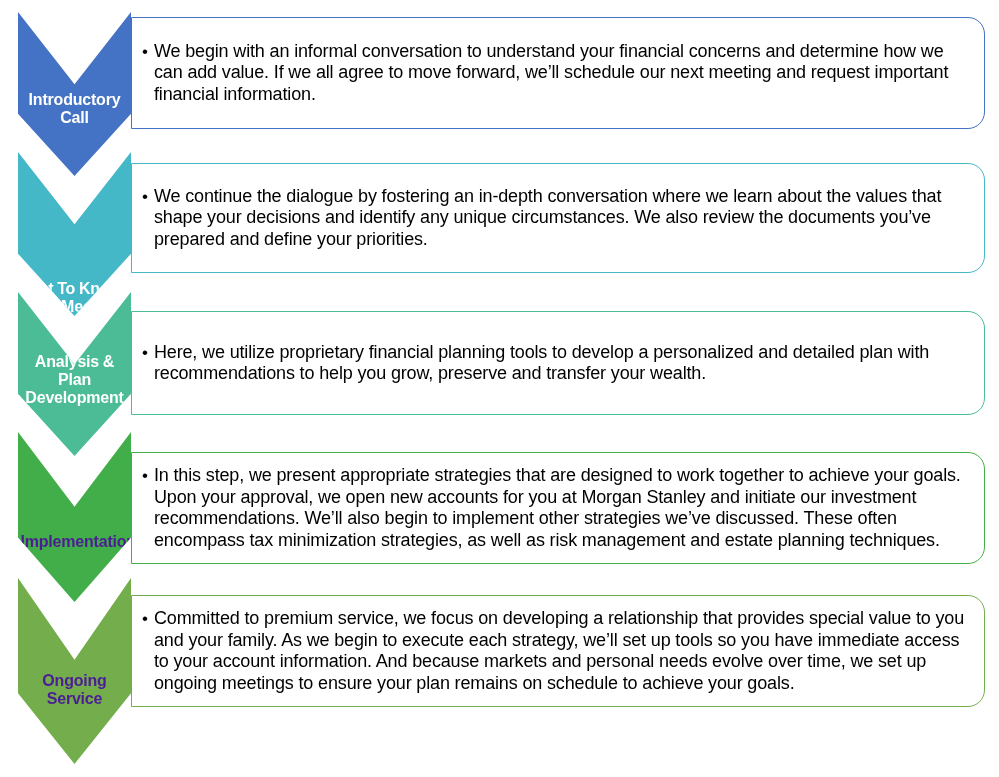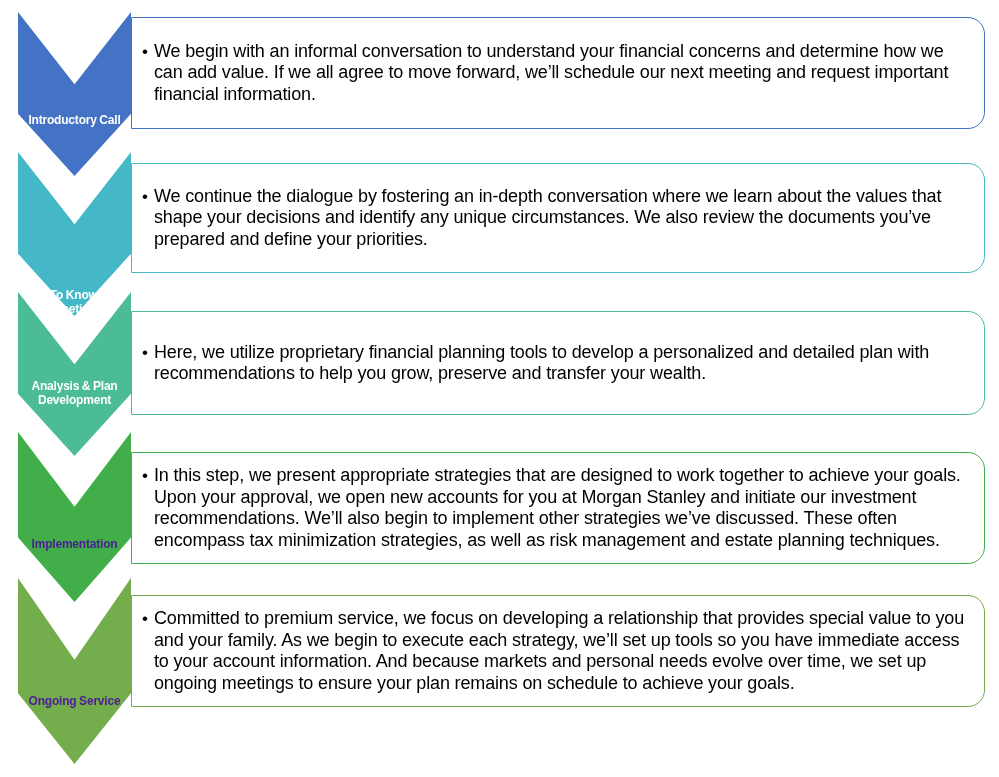--- a/index.html
+++ b/index.html
@@ -32,21 +32,21 @@
     box-sizing: border-box;
     
     clip-path: polygon(0% 0%, 50% 44%, 100% 0%, 100% 62%, 50% 100%, 0% 62%);
     display: flex;
     align-items: flex-end;
     justify-content: center;
   }
   .step-chevron-label {
     color: #ffffff;
     font-weight: bold;
-    font-size: 12px;
+    font-size: 16px;
     line-height: 1.12;
     text-align: center;
     width: 108px;
     letter-spacing: -0.2px;
     word-spacing: -0.5px;
   }
 
   
   .step-panel {
     position: absolute;

